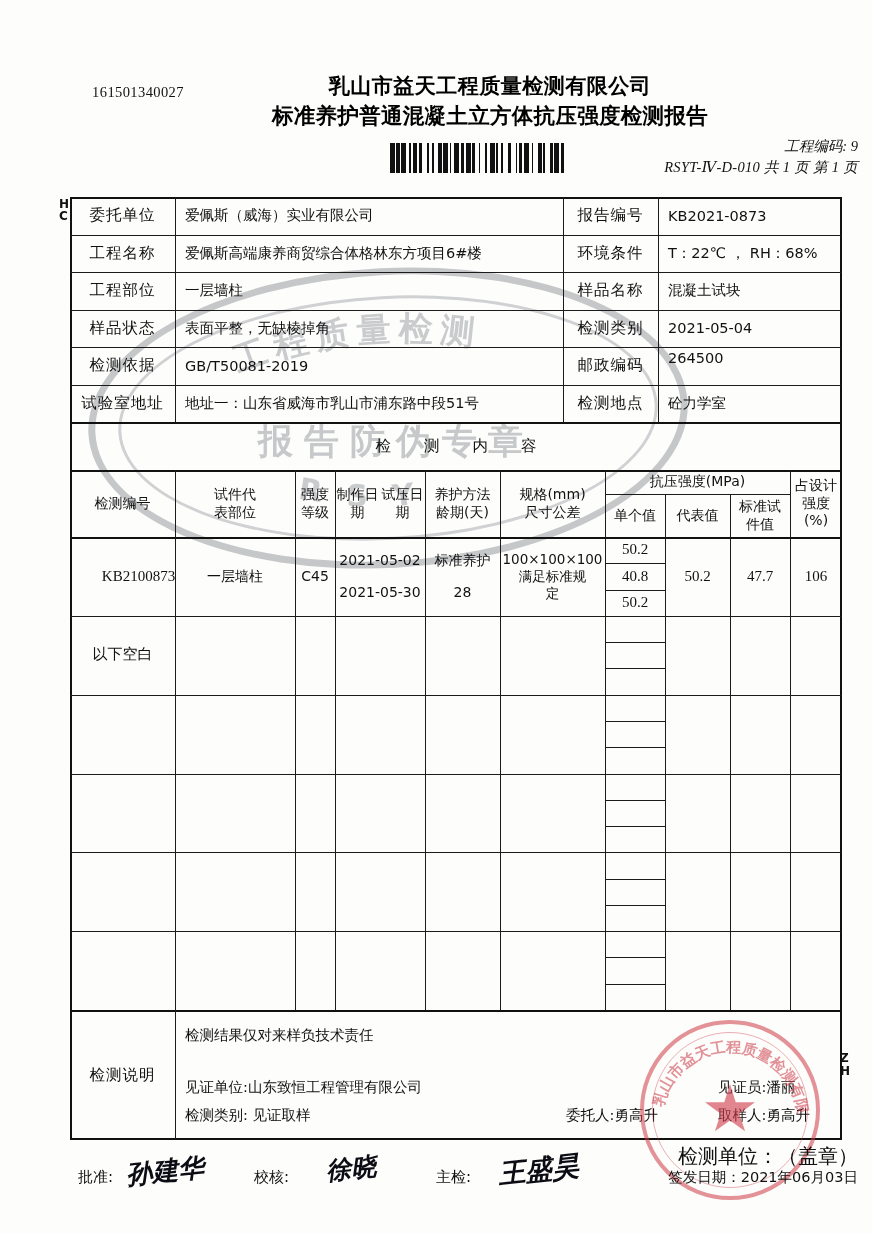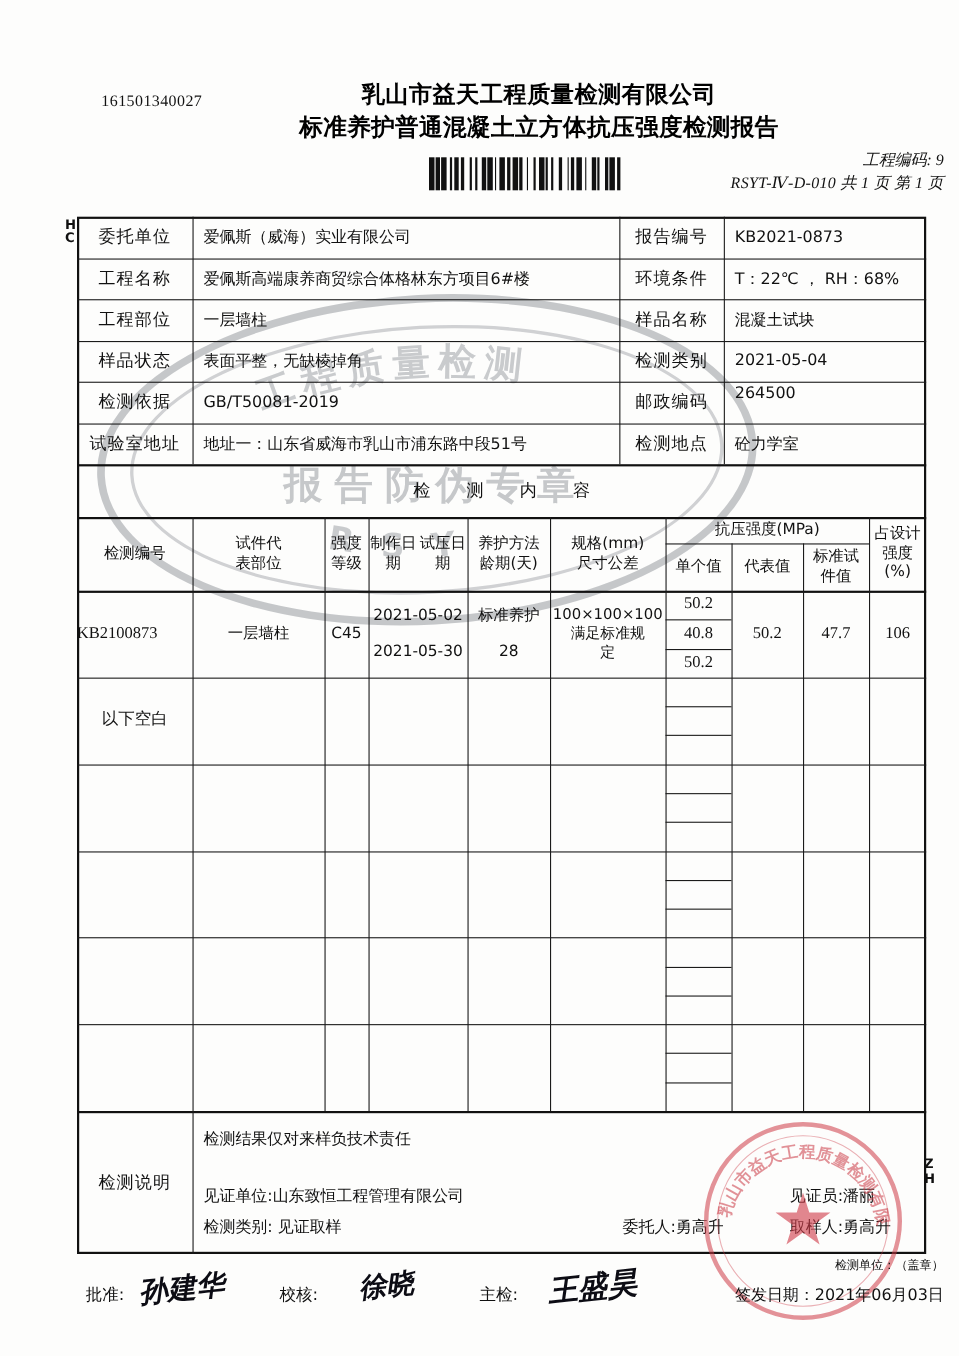--- a/index.html
+++ b/index.html
@@ -139,21 +139,21 @@
   .note-line { position: absolute; font-family: "DejaVu Sans", sans-serif; font-size: 14.5px; color: #111; white-space: nowrap; }
 
   
   .sig-row { position: absolute; left: 78px; top: 1150px; width: 780px; height: 60px; }
   .sig-lab { position: absolute; font-family: "DejaVu Sans", sans-serif; font-size: 15px; color: #111; }
   .sig-ink {
     position: absolute; font-family: "Liberation Serif", serif;
     font-style: italic; font-weight: 700; color: #0c0c14;
     transform: rotate(-6deg); white-space: nowrap;
   }
-  .issue-unit { position: absolute; right: 14px; top: 1143px; font-family: "DejaVu Sans", sans-serif; font-size: 11px; }
+  .issue-unit { position: absolute; right: 14px; top: 1143px; font-family: "DejaVu Sans", sans-serif; font-size: 20px; }
   .issue-date { position: absolute; right: 14px; top: 1168px; font-family: "DejaVu Sans", sans-serif; font-size: 14.5px; }
 </style>
 </head>
 <body>
 
 <div id="page">
 
   <div class="cma-block">
     <div class="cma-num">161501340027</div>
   </div>
@@ -327,21 +327,21 @@
       <div class="th" style="left: 730px; top: 494px; width: 60px; height: 43px; flex-direction: column; justify-content: center;">
         <span>标准试</span>
         <span>件值</span>
       </div>
       <div class="th" style="left: 790px; top: 470px; width: 52px; height: 67px; flex-direction: column; justify-content: center;">
         <span>占设计</span>
         <span>强度(%)</span>
       </div>
       <div class="hline" style="left: 605px; top: 494px; width: 185px;"></div>
       <div class="hline thick" style="left: 70px; top: 537px; width: 772px;"></div>
-      <div class="td mono" style="left: 54px; top: 537px; width: 105px; height: 78.8333px;">KB2100873</div>
+      <div class="td mono" style="left: 86px; top: 537px; width: 105px; height: 78.8333px;">KB2100873</div>
       <div class="td" style="left: 175px; top: 537px; width: 120px; height: 78.8333px;">一层墙柱</div>
       <div class="td" style="left: 295px; top: 537px; width: 40px; height: 78.8333px;">C45</div>
       <div class="td" style="left: 335px; top: 537px; width: 90px; height: 78.8333px; flex-direction: column; justify-content: center; gap: 14px;">
         <span>2021-05-02</span>
         <span>2021-05-30</span>
       </div>
       <div class="td" style="left: 425px; top: 537px; width: 75px; height: 78.8333px; flex-direction: column; justify-content: center; gap: 14px;">
         <span>标准养护</span>
         <span>28</span>
       </div>

